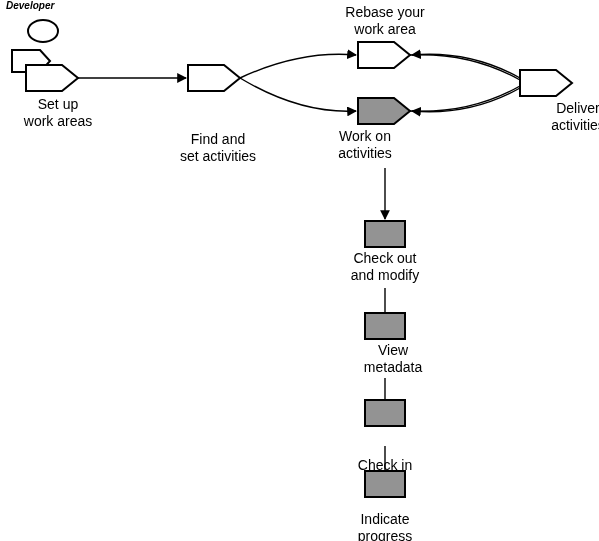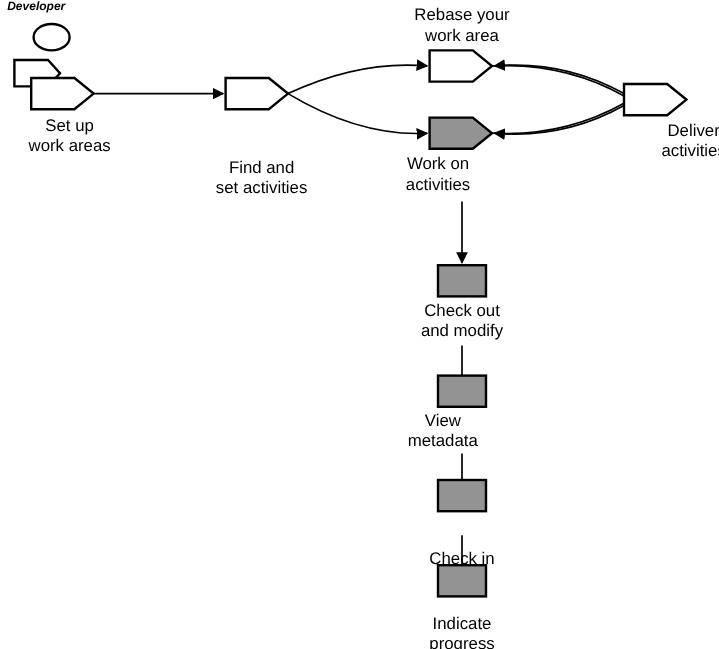--- a/index.html
+++ b/index.html
@@ -80,15 +80,15 @@
 </svg>
 
 <div class="actor-title" style="left:6px; top:0px;">Developer</div>
 
 <div class="lbl" style="left:18px;  top:96px;  width:80px;">Set up<br>work areas</div>
 <div class="lbl" style="left:168px; top:96px;  width:100px;margin-top:35px;">Find and<br>set activities</div>
 <div class="lbl" style="left:330px; top:4px;   width:110px;">Rebase your<br>work area</div>
 <div class="lbl" style="left:320px; top:128px; width:90px;">Work on<br>activities</div>
 <div class="lbl" style="left:538px; top:100px; width:80px;">Deliver<br>activities</div>
 <div class="lbl" style="left:340px; top:250px; width:90px;">Check out<br>and modify</div>
-<div class="lbl" style="left:324px; top:342px; width:90px;">View<br>metadata</div>
+<div class="lbl" style="left:348px; top:342px; width:90px;">View<br>metadata</div>
 <div class="lbl" style="left:340px; top:429px; width:90px;margin-top:28px;">Check in</div>
 <div class="lbl" style="left:340px; top:511px; width:90px;">Indicate<br>progress</div>
 
 </body></html>

